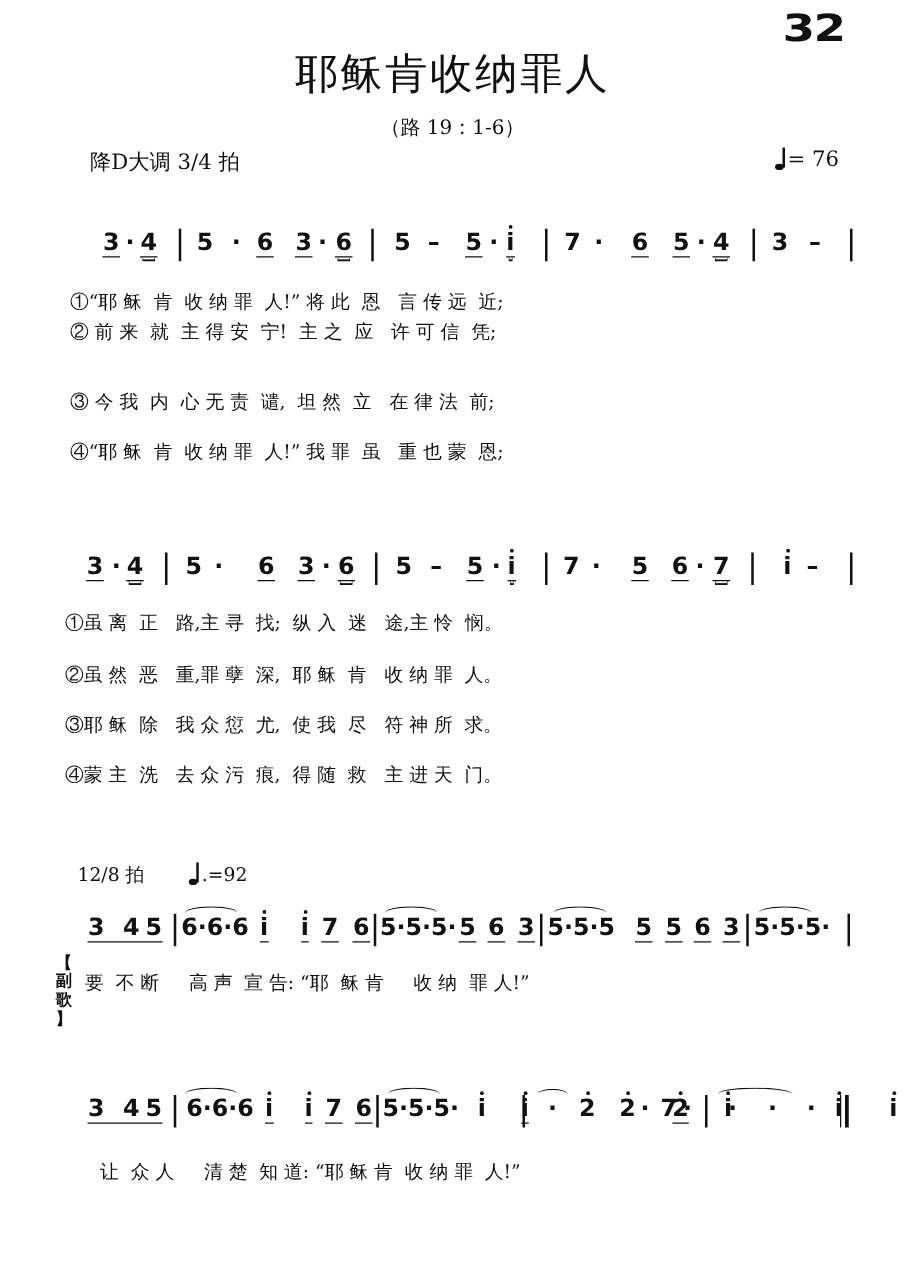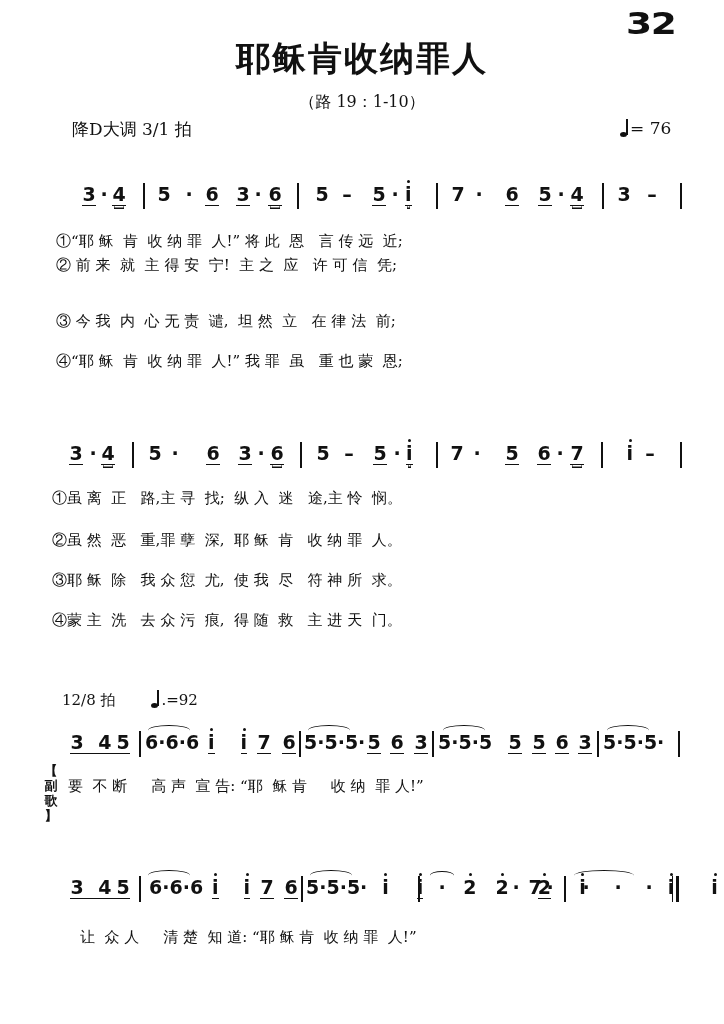--- a/index.html
+++ b/index.html
@@ -1,19 +1,19 @@
 <!DOCTYPE html>
 <html><head>
 <meta charset="utf-8">
 <style>
   html,body{margin:0;padding:0;background:#fff;}
   body{width:724px;height:1024px;position:relative;overflow:hidden;color:#111;font-family:"DejaVu Serif",serif;}
   .abs{position:absolute;}
   .pagenum{left:626px;top:6px;font-family:"DejaVu Sans",sans-serif;font-weight:900;font-size:30px;letter-spacing:-1px;transform:scaleX(1.25);transform-origin:left top;}
-  .title{left:0;width:724px;top:36px;text-align:center;font-family:"DejaVu Sans",sans-serif;font-size:34px;letter-spacing:2px;font-weight:bold;}
+  .title{left:0;width:724px;top:36px;text-align:center;font-family:"DejaVu Sans",sans-serif;font-size:34px;letter-spacing:2px;}
   .ref{left:0;width:724px;top:92px;text-align:center;font-size:16px;}
   .key{left:72px;top:118px;font-size:17px;}
   .tempo{left:620px;top:118px;font-size:17px;}
   .tempo .note{display:inline-block;position:relative;width:10px;height:18px;vertical-align:-3px;}
   .tempo .note:before{content:"";position:absolute;left:0;bottom:0;width:7px;height:5px;background:#111;border-radius:50%;}
   .tempo .note:after{content:"";position:absolute;left:6px;bottom:2px;width:1.5px;height:16px;background:#111;}
   .staff{position:absolute;left:0;width:724px;height:40px;}
   .n{position:absolute;font-family:"DejaVu Sans",sans-serif;font-weight:bold;font-size:19px;line-height:22px;text-align:center;width:14px;}
   .u1{border-bottom:1.5px solid #111;}
   .u2{box-shadow:0 4px 0 -2.5px #fff, 0 5px 0 -2px #111;}
@@ -25,22 +25,22 @@
   .dotabove:before{content:"";position:absolute;left:50%;top:-3px;width:3px;height:3px;margin-left:-1px;background:#111;border-radius:50%;}
   .slur{position:absolute;height:10px;border-top:1.5px solid #111;border-radius:50% 50% 0 0;}
   .meter2{left:62px;top:690px;font-size:15px;}
   .chorus-tag{left:44px;top:763px;width:14px;font-family:"DejaVu Sans",sans-serif;font-size:13px;font-weight:bold;text-align:center;line-height:15px;}
 </style>
 </head>
 <body>
 
 <div class="abs pagenum">32</div>
 <div class="abs title">耶稣肯收纳罪人</div>
-<div class="abs ref">（路 19：1-10）</div>
-<div class="abs key">降D大调   3/1 拍</div>
+<div class="abs ref">（路 19：1-6）</div>
+<div class="abs key">降D大调   3/4 拍</div>
 <div class="abs tempo"><span class="note"></span><span>= 76</span></div>
 
 <div class="staff" style="top:183px">
   <span class="n u1" style="left:82px">3</span><span class="n" style="left:97px">·</span><span class="n u1 u2" style="left:112px">4</span>
   <span class="bar" style="left:143px;top:0"></span>
   <span class="n" style="left:157px">5</span><span class="n" style="left:182px">·</span><span class="n u1" style="left:205px">6</span><span class="n u1" style="left:236px">3</span><span class="n" style="left:251px">·</span><span class="n u1 u2" style="left:268px">6</span>
   <span class="bar" style="left:297px;top:0"></span>
   <span class="n" style="left:315px">5</span><span class="n" style="left:340px">–</span><span class="n u1" style="left:372px">5</span><span class="n" style="left:388px">·</span><span class="n u1 u2 dotabove" style="left:405px">i</span>
   <span class="bar" style="left:436px;top:0"></span>
   <span class="n" style="left:451px">7</span><span class="n" style="left:472px">·</span><span class="n u1" style="left:505px">6</span><span class="n u1" style="left:538px">5</span><span class="n" style="left:554px">·</span><span class="n u1 u2" style="left:570px">4</span>

